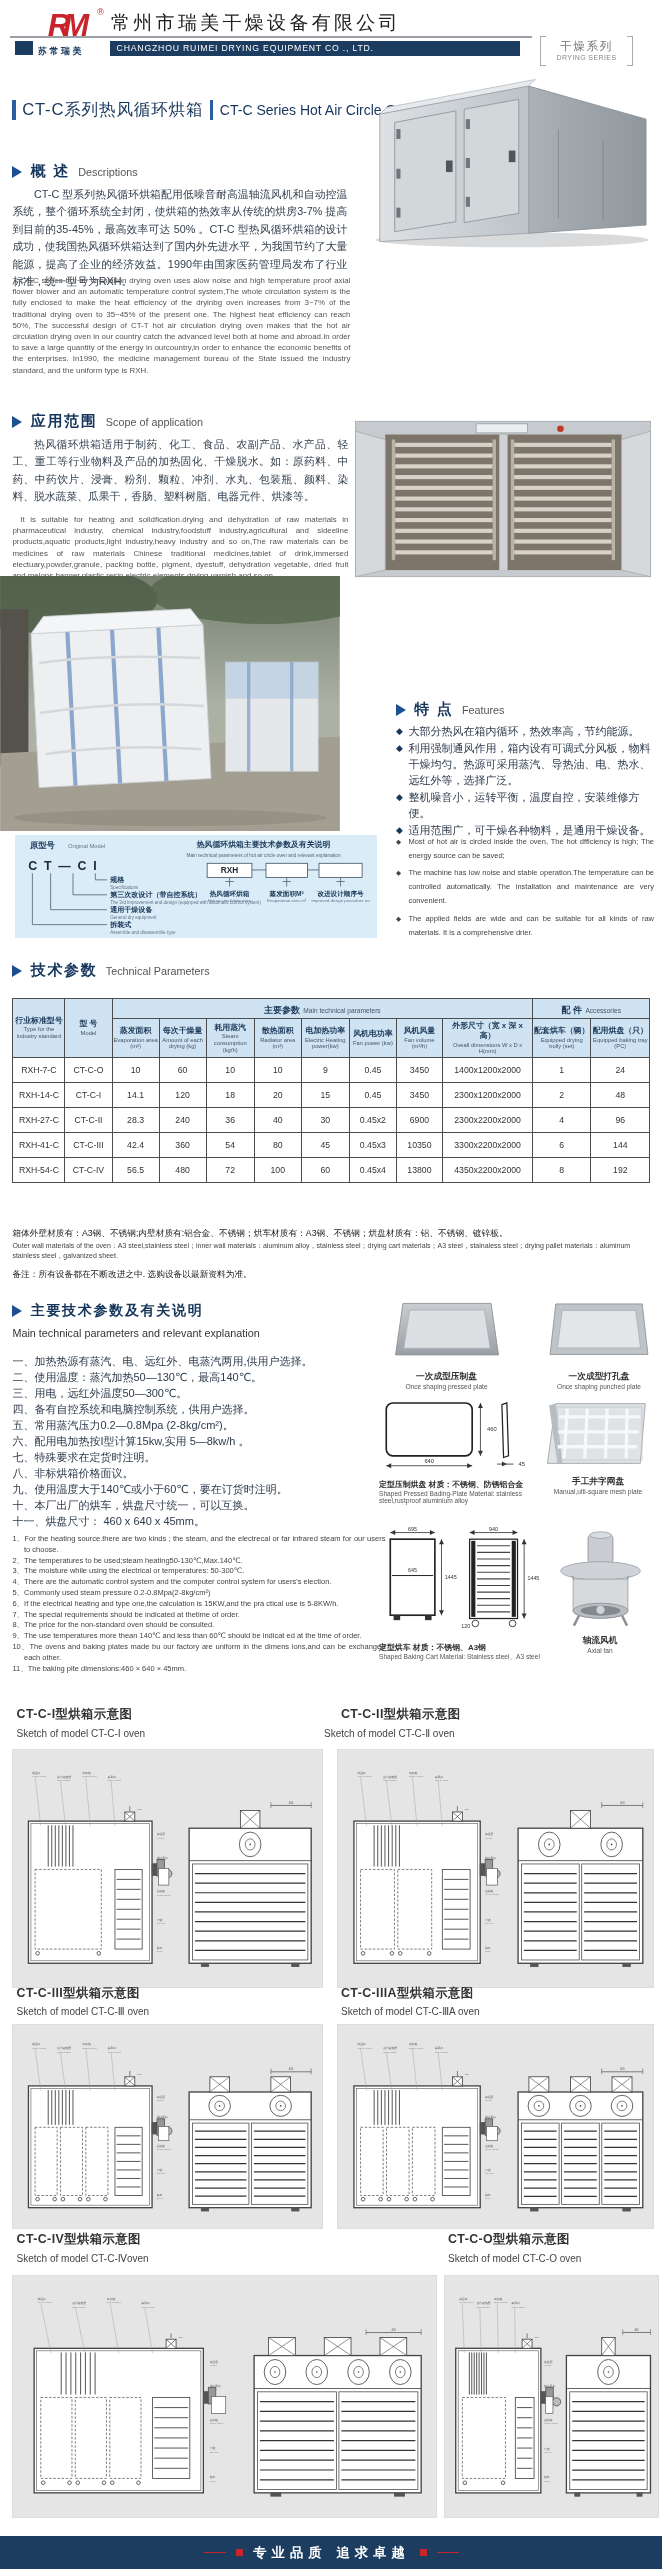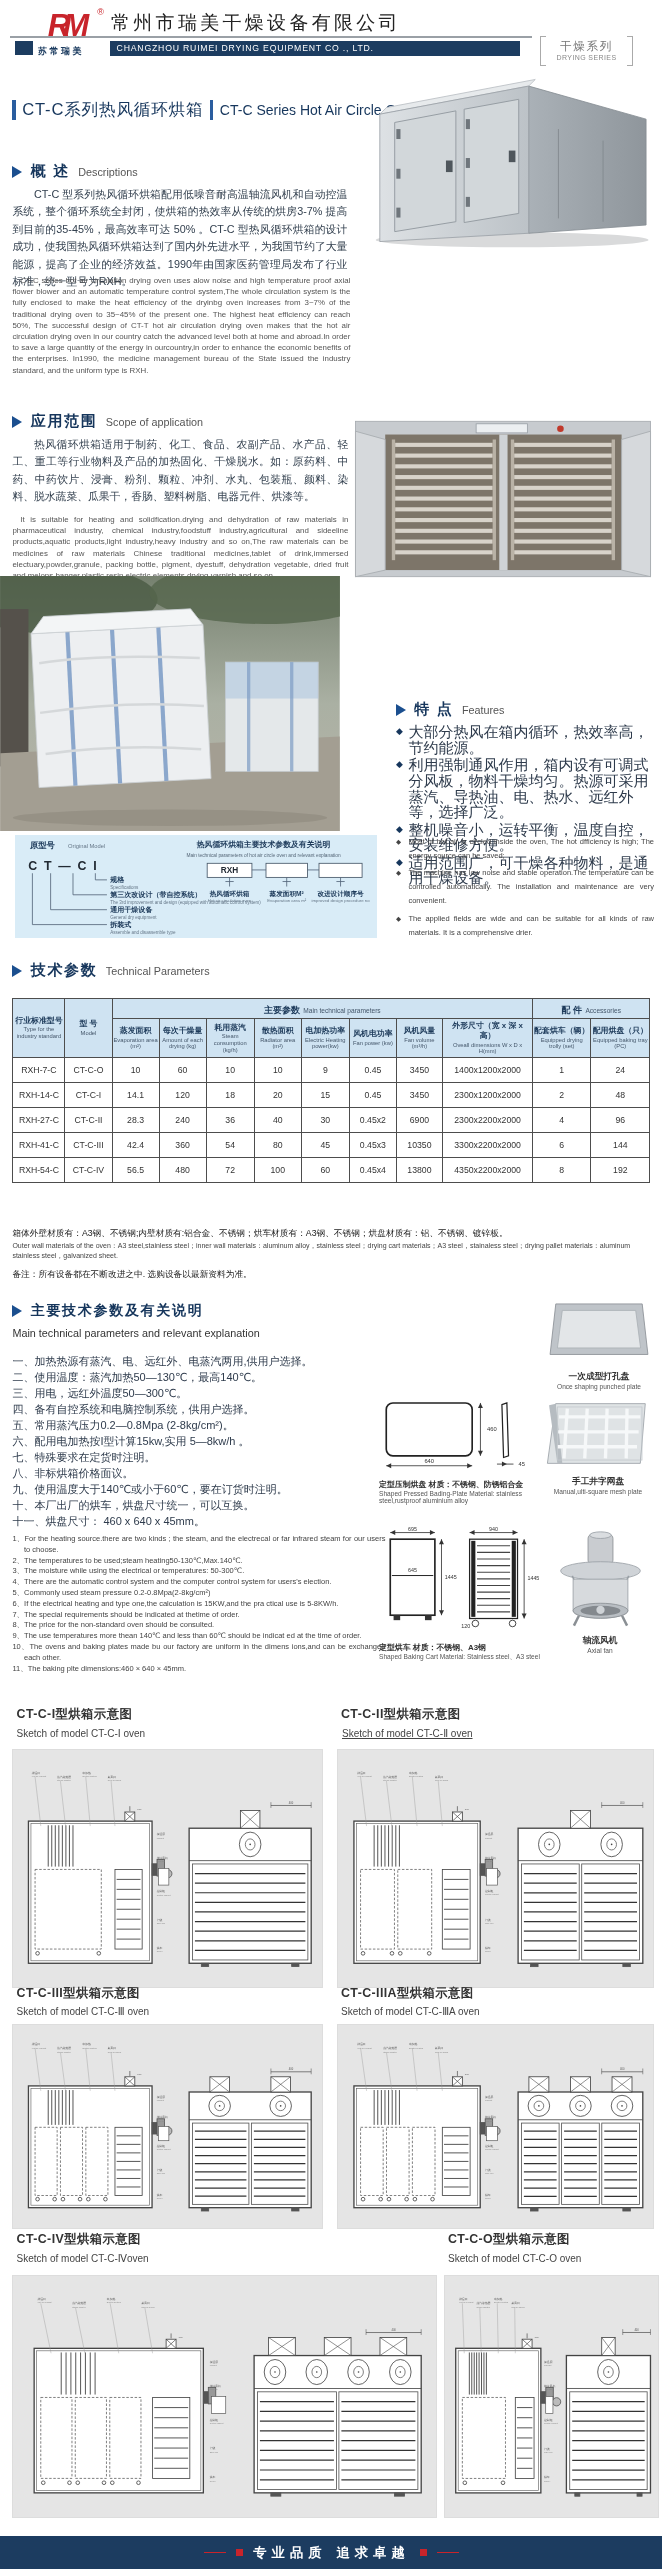--- a/index.html
+++ b/index.html
@@ -31,21 +31,21 @@
 .tri{width:0;height:0;border-left:10.8px solid #1b4f8f;border-top:6.6px solid transparent;border-bottom:6.6px solid transparent}
 .sec-cn{font-size:15px;font-weight:bold;color:#16365c;letter-spacing:1.7px}
 .sec-en{font-size:10.8px;color:#555}
 .sub-en{font-size:10.8px;color:#333}
 
 .cn-body{font-size:10.8px;line-height:17.4px;color:#33404f;text-align:justify;text-indent:2em}
 .en-body{font-size:7.9px;line-height:11.2px;color:#555;text-align:justify;text-indent:1em}
 
 .feat-ul{list-style:none}
 .feat-ul li{position:relative;padding-left:12.4px;margin-bottom:1.7px}
-.feat-cn li{font-size:15px;line-height:15.7px;color:#2e3b4c}
+.feat-cn li{font-size:11px;line-height:15.7px;color:#2e3b4c}
 .feat-cn li::before{content:"◆";position:absolute;left:0;color:#16365c;font-size:9px}
 .feat-en li{font-size:7.5px;line-height:14px;color:#444;margin-bottom:3.3px;text-align:justify}
 .feat-en li::before{content:"◆";position:absolute;left:0;color:#444;font-size:6.6px}
 
 .model-box{left:15px;top:835px;width:362px;height:103px;background:#d9ecf7}
 
 .tech-table{left:12.4px;top:998px;width:638px;border-collapse:collapse;table-layout:fixed}
 .tech-table th,.tech-table td{border:0.8px solid #4d4d4d;text-align:center;vertical-align:middle;overflow:hidden}
 .tech-table th{background:#cfe3f2;padding:1.7px 0.8px}
 .tech-table td{height:25px;font-size:8.7px;color:#333;background:#fff}
@@ -457,20 +457,34 @@
       <li>4、There are the automatic control system and the computer control system for users's election.</li>
       <li>5、Commonly used steam pressure 0.2-0.8Mpa(2-8kg/cm²)</li>
       <li>6、If the electrical heating and type one,the calculation is 15KW,and the pra ctical use is 5-8KW/h.</li>
       <li>7、The special requirements should be indicated at thetime of order.</li>
       <li>8、The price for the non-standard oven should be consulted.</li>
       <li>9、The use temperatures more thean 140℃ and less than 60℃ should be indicat ed at the time of order.</li>
       <li>10、The ovens and baking plates made bu our factory are uniform in the dimens ions,and can be exchanged each other.</li>
       <li>11、The baking plte dimensions:460 × 640 × 45mm.</li>
     </ol>
 
+  <div class="abs fig" style="left:378px;top:1295px;width:137px">
+    <svg width="108" height="70" viewBox="0 0 130 84">
+      <defs>
+          <linearGradient id="tray1" x1="0" y1="0" x2="0" y2="1">
+        <stop offset="0" stop-color="#c9cdd1"></stop>
+            <stop offset="1" stop-color="#9aa0a6"></stop>
+          </linearGradient>
+        </defs>
+      <path d="M12,10 L118,10 L127,72 L3,72 Z" fill="url(#tray1)" stroke="#878d93"></path>
+      <path d="M20,18 L110,18 L117,64 L13,64 Z" fill="#dde0e3" stroke="#aab0b5"></path>
+    </svg>
+    <div class="cap-cn">一次成型压制盘</div>
+    <div class="cap-en">Once shaping pressed plate</div>
+  </div>
   <div class="abs fig" style="left:537px;top:1295px;width:124px">
     <svg width="106" height="70" viewBox="0 0 130 84">
       <path d="M12,10 L118,10 L125,72 L5,72 Z" fill="#bfc4c9" stroke="#878d93"></path>
       <path d="M20,18 L110,18 L116,64 L14,64 Z" fill="#e3e6e8" stroke="#aab0b5"></path>
     </svg>
     <div class="cap-cn">一次成型打孔盘</div>
     <div class="cap-en">Once shaping punched plate</div>
   </div>
 
   <div class="abs fig" style="left:379px;top:1398px;width:149px">
@@ -652,21 +666,21 @@
           <line x1="219.60999999999999" y1="183.86288000000002" x2="352.945" y2="183.86288000000002" stroke="#333" stroke-width="1.5"></line>
           <line x1="219.60999999999999" y1="195.4524" x2="352.945" y2="195.4524" stroke="#333" stroke-width="1.5"></line>
           <line x1="219.60999999999999" y1="207.04192000000003" x2="352.945" y2="207.04192000000003" stroke="#333" stroke-width="1.5"></line>
           <line x1="219.60999999999999" y1="218.63144000000005" x2="352.945" y2="218.63144000000005" stroke="#333" stroke-width="1.5"></line>
           <line x1="219.60999999999999" y1="230.22096000000005" x2="352.945" y2="230.22096000000005" stroke="#333" stroke-width="1.5"></line>
           <line x1="219.60999999999999" y1="241.81048000000004" x2="352.945" y2="241.81048000000004" stroke="#333" stroke-width="1.5"></line>
           <rect x="227.34349999999998" y="257.40000000000003" width="8.8401" height="4" fill="#555" stroke="#555" stroke-width="1"></rect>
           <rect x="336.3714" y="257.40000000000003" width="8.8401" height="4" fill="#555" stroke="#555" stroke-width="1"></rect>
         </svg></div>
       <div class="abs sk-title-cn" style="left: 341px; top: 1706px;">CT-C-II型烘箱示意图</div>
-      <div class="abs sk-title-en" style="left: 342px; top: 1728px; text-decoration: underline;">Sketch of model CT-C-Ⅱ oven</div>
+      <div class="abs sk-title-en" style="left: 324px; top: 1728px;">Sketch of model CT-C-Ⅱ oven</div>
       <div class="abs sk-box" style="left: 337px; top: 1749px; width: 317px; height: 239px;"><svg width="316" height="237" viewBox="0 0 381 286">
           <rect x="19.05" y="85.8" width="152.4" height="171.60000000000002" fill="#fff" stroke="#444" stroke-width="1.6"></rect>
           <rect x="22.05" y="88.8" width="146.4" height="165.60000000000002" fill="none" stroke="#666" stroke-width="0.8"></rect>
           <line x1="43.434" y1="90.8" x2="43.434" y2="140.712" stroke="#333" stroke-width="1"></line>
           <line x1="47.79264" y1="90.8" x2="47.79264" y2="140.712" stroke="#333" stroke-width="1"></line>
           <line x1="52.15128" y1="90.8" x2="52.15128" y2="140.712" stroke="#333" stroke-width="1"></line>
           <line x1="56.50992" y1="90.8" x2="56.50992" y2="140.712" stroke="#333" stroke-width="1"></line>
           <line x1="60.86856" y1="90.8" x2="60.86856" y2="140.712" stroke="#333" stroke-width="1"></line>
           <line x1="65.2272" y1="90.8" x2="65.2272" y2="140.712" stroke="#333" stroke-width="1"></line>
           <line x1="69.58584" y1="90.8" x2="69.58584" y2="140.712" stroke="#333" stroke-width="1"></line>

